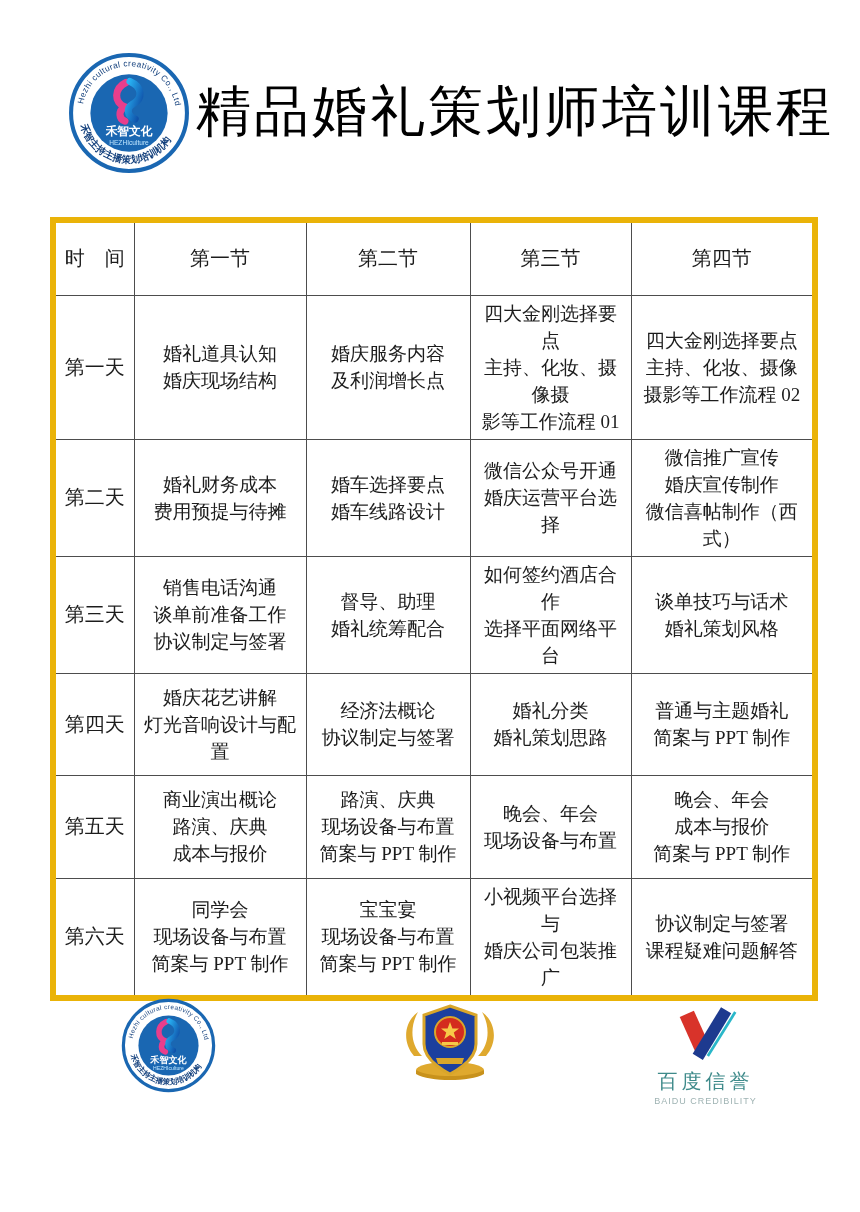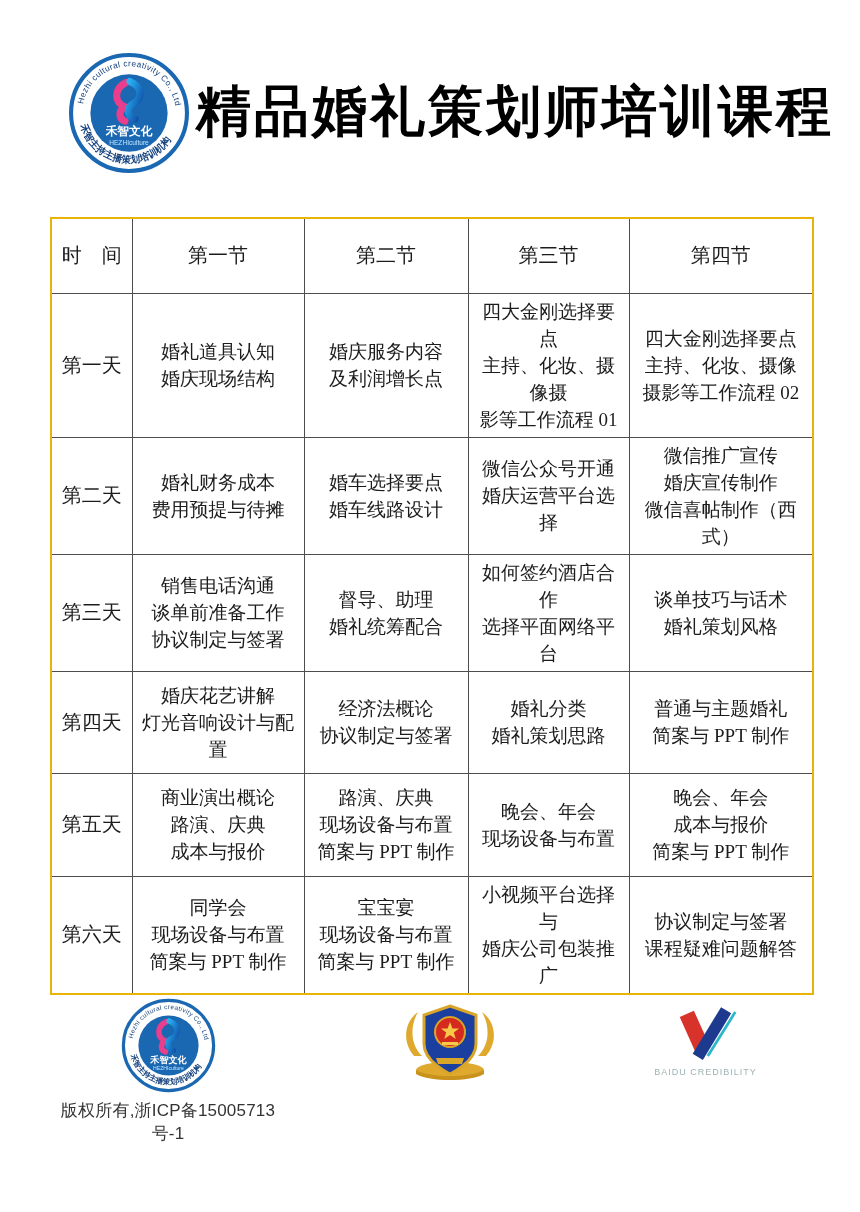--- a/index.html
+++ b/index.html
@@ -6,31 +6,31 @@
   body{
     width:860px;height:1212px;background:#ffffff;position:relative;
     font-family:"Liberation Sans","DejaVu Sans",sans-serif;color:#1f1f1f;
     overflow:hidden;
   }
   
   .header-logo{position:absolute;left:68px;top:52px;width:122px;height:122px;}
   .page-title{
     position:absolute;left:196px;top:80px;width:620px;
     font-family:"Liberation Serif","DejaVu Serif",serif;
-    font-size:55px;font-weight:700;letter-spacing:3px;color:#000;
+    font-size:55px;font-weight:400;letter-spacing:3px;color:#000;
     line-height:1.15;white-space:nowrap;text-align:center;
   }
   
   .course-table-wrap{position:absolute;left:50px;top:217px;}
   table.course{
     border-collapse:collapse;table-layout:fixed;width:762px;
     font-family:"Liberation Serif","DejaVu Serif",serif;
     font-size:19px;color:#1c1c1c;
   }
-  table.course{border:2px solid #eab308;}
+  table.course{border:6px solid #eab308;}
   table.course th,table.course td{
     border:1px solid #4d4d4d;text-align:center;vertical-align:middle;
     font-weight:400;padding:4px 6px;line-height:27px;
   }
   col.c0{width:81px;} col.c1{width:172px;} col.c2{width:164px;}
   col.c3{width:161px;} col.c4{width:184px;}
   tr.hdr{height:75px;}
   tr.r0{height:108px;} tr.r1{height:103px;} tr.r2{height:100px;}
   tr.r3{height:102px;} tr.r4{height:103px;} tr.r5{height:97px;}
   th.day{vertical-align:top;padding-top:24px;font-size:20px;}
@@ -227,21 +227,20 @@
           </td>
       </tr>
     </tbody>
   </table>
 </div>
 
 <div class="footer-left">
   <svg class="logo2" viewBox="0 0 120 120">
     <use href="#hezhi-logo"></use>
   </svg>
-  <div class="copyright-text">版权所有,浙ICP备15005713号-1</div>
 </div>
 
 <div class="footer-center">
   <svg class="police-badge" viewBox="0 0 108 88">
 
     <path d="M18,56 C6,42 8,22 22,12 C14,26 14,44 26,56 Z" fill="#dfa92e"></path>
     <path d="M90,56 C102,42 100,22 86,12 C94,26 94,44 82,56 Z" fill="#dfa92e"></path>
     <ellipse cx="54" cy="70" rx="34" ry="8" fill="#dfa92e"></ellipse>
     <path d="M20,70 C34,78 74,78 88,70 L88,74 C74,82 34,82 20,74 Z" fill="#c8921c"></path>
 
@@ -253,14 +252,15 @@
     <path d="M40,58 L68,58 L66,64 L42,64 Z" fill="#d9a62a"></path>
   </svg>
 </div>
 
 <div class="footer-right">
   <svg class="baidu-v" viewBox="0 0 70 60">
     <line x1="14" y1="8" x2="32" y2="48" stroke="#d8332a" stroke-width="17"></line>
     <line x1="57" y1="4" x2="26" y2="55" stroke="#1d3a8f" stroke-width="13"></line>
     <line x1="67" y1="6" x2="37" y2="54" stroke="#2ab7c9" stroke-width="3"></line>
   </svg>
+  <div class="baidu-name">百度信誉</div>
   <div class="baidu-en">BAIDU CREDIBILITY</div>
 </div>
 
 </body></html>

